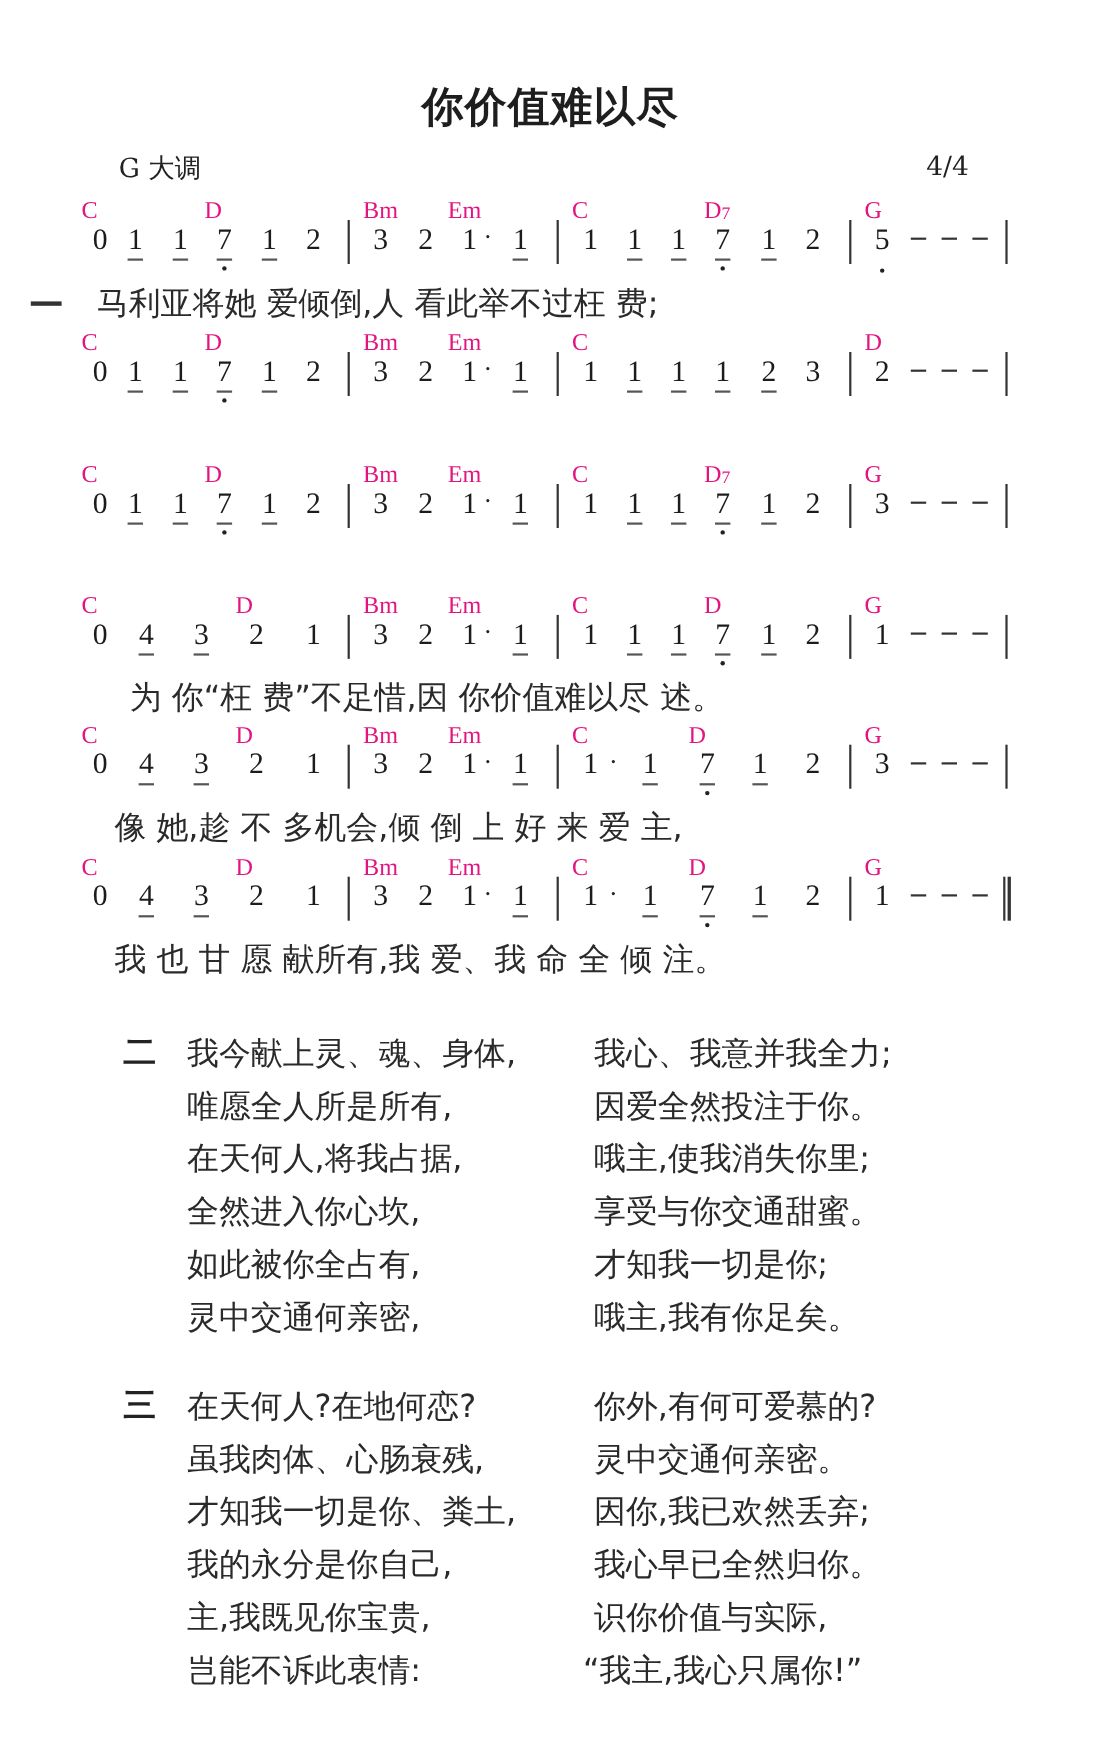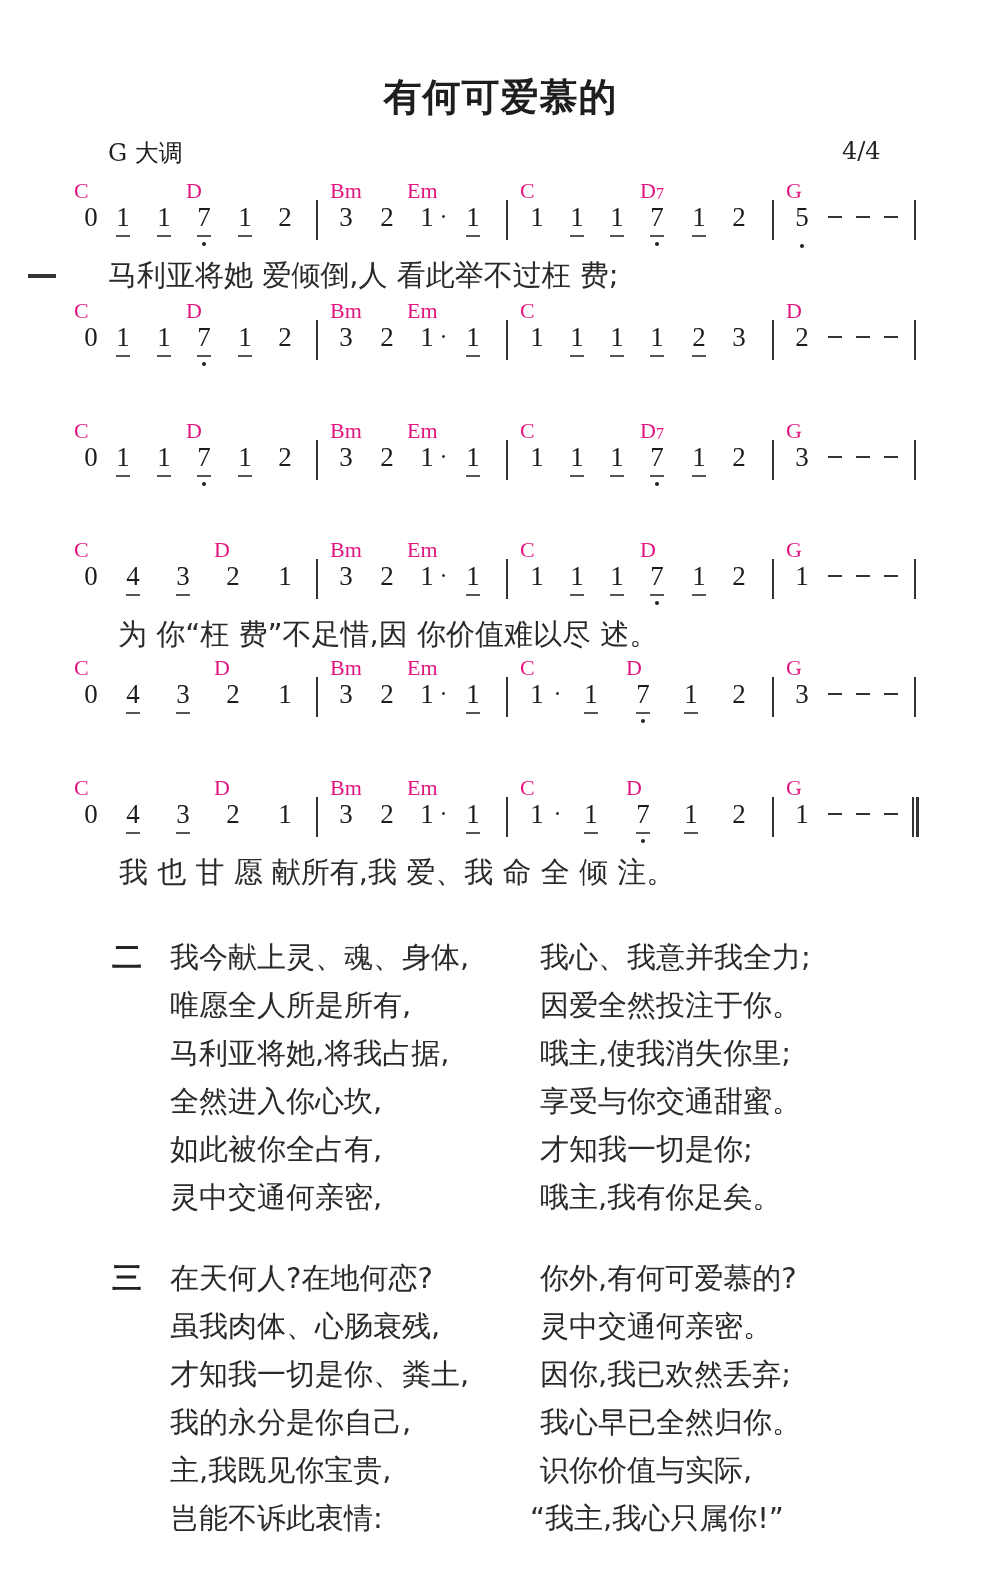--- a/index.html
+++ b/index.html
@@ -55,21 +55,21 @@
     .vline {
       position: absolute; left: 58px; height: 48px; line-height: 48px;
       font-family: "DejaVu Sans", sans-serif; font-size: 29px; white-space: pre; color: #2a2a2a;
     }
     .vline.right { left: 428px; }
     .vline.right.quote { left: 418px; }
   </style>
 </head>
 <body>
 
-<div class="title">有何可爱慕的</div>
+<div class="title">你价值难以尽</div>
 <div class="key">G 大调</div>
 <div class="meter">4/4</div>
 
 <div id="score">
     <div class="system" style="top: 178px;">
       <span class="chord" style="left: 74px;">C</span>
       <span class="chord" style="left: 186px;">D</span>
       <span class="chord" style="left: 330px;">Bm</span>
       <span class="chord" style="left: 407px;">Em</span>
       <span class="chord" style="left: 520px;">C</span>
@@ -93,21 +93,21 @@
       <span class="note ul" style="left: 688px;">1</span>
       <span class="note" style="left: 728px;">2</span>
       <span class="note dot" style="left: 791px;">5</span>
       <span class="dash" style="left: 828px;"></span>
       <span class="dash" style="left: 856px;"></span>
       <span class="dash" style="left: 884px;"></span>
       <span class="bar" style="left: 316px;"></span>
       <span class="bar" style="left: 506px;"></span>
       <span class="bar" style="left: 772px;"></span>
       <span class="bar" style="left: 914px;"></span>
-      <div class="lyric" style="left: 108px; text-align: right;">马利亚将她 爱倾倒,人 看此举不过枉 费;</div>
+      <div class="lyric" style="left: 88px; text-align: right;">马利亚将她 爱倾倒,人 看此举不过枉 费;</div>
       <span class="vnum-one" title="一"></span>
     </div>
     <div class="system" style="top: 298px;">
       <span class="chord" style="left: 74px;">C</span>
       <span class="chord" style="left: 186px;">D</span>
       <span class="chord" style="left: 330px;">Bm</span>
       <span class="chord" style="left: 407px;">Em</span>
       <span class="chord" style="left: 520px;">C</span>
       <span class="chord" style="left: 786px;">D</span>
       <span class="note" style="left: 80px;">0</span>
@@ -229,20 +229,21 @@
       <span class="note" style="left: 728px;">2</span>
       <span class="aug" style="left: 554px;">·</span>
       <span class="note" style="left: 791px;">3</span>
       <span class="dash" style="left: 828px;"></span>
       <span class="dash" style="left: 856px;"></span>
       <span class="dash" style="left: 884px;"></span>
       <span class="bar" style="left: 316px;"></span>
       <span class="bar" style="left: 506px;"></span>
       <span class="bar" style="left: 772px;"></span>
       <span class="bar" style="left: 914px;"></span>
+      <div class="lyric" style="left: 104px;">像 她,趁 不 多机会,倾 倒 上 好 来 爱 主,</div>
     </div>
     <div class="system" style="top: 775px;">
       <span class="chord" style="left: 74px;">C</span>
       <span class="chord" style="left: 214px;">D</span>
       <span class="chord" style="left: 330px;">Bm</span>
       <span class="chord" style="left: 407px;">Em</span>
       <span class="chord" style="left: 520px;">C</span>
       <span class="chord" style="left: 626px;">D</span>
       <span class="chord" style="left: 786px;">G</span>
       <span class="note" style="left: 80px;">0</span>
@@ -262,31 +263,31 @@
       <span class="note" style="left: 728px;">2</span>
       <span class="aug" style="left: 554px;">·</span>
       <span class="note" style="left: 791px;">1</span>
       <span class="dash" style="left: 828px;"></span>
       <span class="dash" style="left: 856px;"></span>
       <span class="dash" style="left: 884px;"></span>
       <span class="bar" style="left: 316px;"></span>
       <span class="bar" style="left: 506px;"></span>
       <span class="bar" style="left: 772px;"></span>
       <span class="dbar" style="left: 912px;"></span>
-      <div class="lyric" style="left: 119px; text-align: center;">我 也 甘 愿 献所有,我 爱、我 命 全 倾 注。</div>
+      <div class="lyric" style="left: 104px; text-align: center;">我 也 甘 愿 献所有,我 爱、我 命 全 倾 注。</div>
     </div>
   </div>
 <div id="verses">
     <div class="verse" style="top: 933px;">
       <span class="vnum">二</span>
       <span class="vline" style="top: 0px;">我今献上灵、魂、身体,</span>
       <span class="vline right" style="top: 0px;">我心、我意并我全力;</span>
       <span class="vline" style="top: 48px;">唯愿全人所是所有,</span>
       <span class="vline right" style="top: 48px;">因爱全然投注于你。</span>
-      <span class="vline" style="top: 96px;">马利亚将她,将我占据,</span>
+      <span class="vline" style="top: 96px;">在天何人,将我占据,</span>
       <span class="vline right" style="top: 96px;">哦主,使我消失你里;</span>
       <span class="vline" style="top: 144px;">全然进入你心坎,</span>
       <span class="vline right" style="top: 144px;">享受与你交通甜蜜。</span>
       <span class="vline" style="top: 192px;">如此被你全占有,</span>
       <span class="vline right" style="top: 192px;">才知我一切是你;</span>
       <span class="vline" style="top: 240px;">灵中交通何亲密,</span>
       <span class="vline right" style="top: 240px;">哦主,我有你足矣。</span>
     </div>
     <div class="verse" style="top: 1254px;">
       <span class="vnum">三</span>

